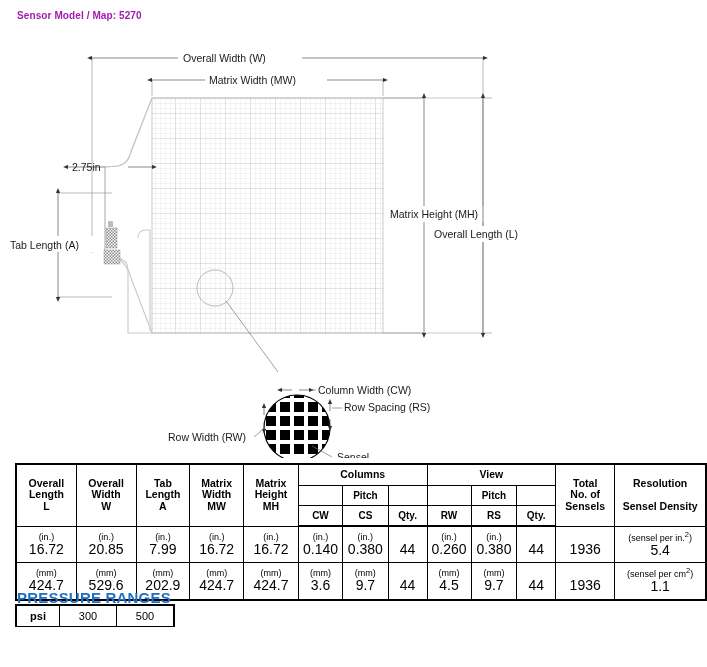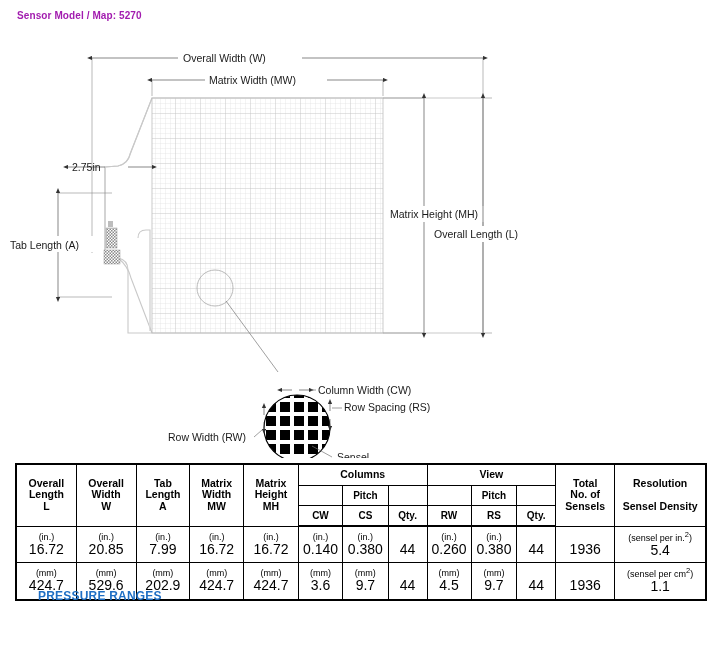--- a/index.html
+++ b/index.html
@@ -106,25 +106,24 @@
     display: block;
     font-size: 14px;
   }
   .cellpad { padding: 1px 3px; }
 
   
   #pressure-heading {
     position: absolute;
     left: 17px;
     top: 589px;
-    font-size: 12px;
+    font-size: 15px;
     font-weight: bold;
     color: #1f6fc4;
     letter-spacing: 0.2px;
-    margin-left: 21px;
   }
   #pressure-table-wrap {
     position: absolute;
     left: 15px;
     top: 604px;
   }
   table.press {
     border-collapse: collapse;
     font-family: "Liberation Sans", sans-serif;
     font-size: 11px;
@@ -474,15 +473,20 @@
       </tr>
     </tbody>
   </table>
 </div>
 
 <div id="pressure-heading">PRESSURE RANGES</div>
 
 <div id="pressure-table-wrap">
   <table class="press">
     <tbody>
+      <tr>
+        <td class="rowlab outer-l outer-t">psi</td>
+        <td class="outer-t">300</td>
+        <td class="outer-t outer-r">500</td>
+      </tr>
     </tbody>
   </table>
 </div>
 
 </body></html>

